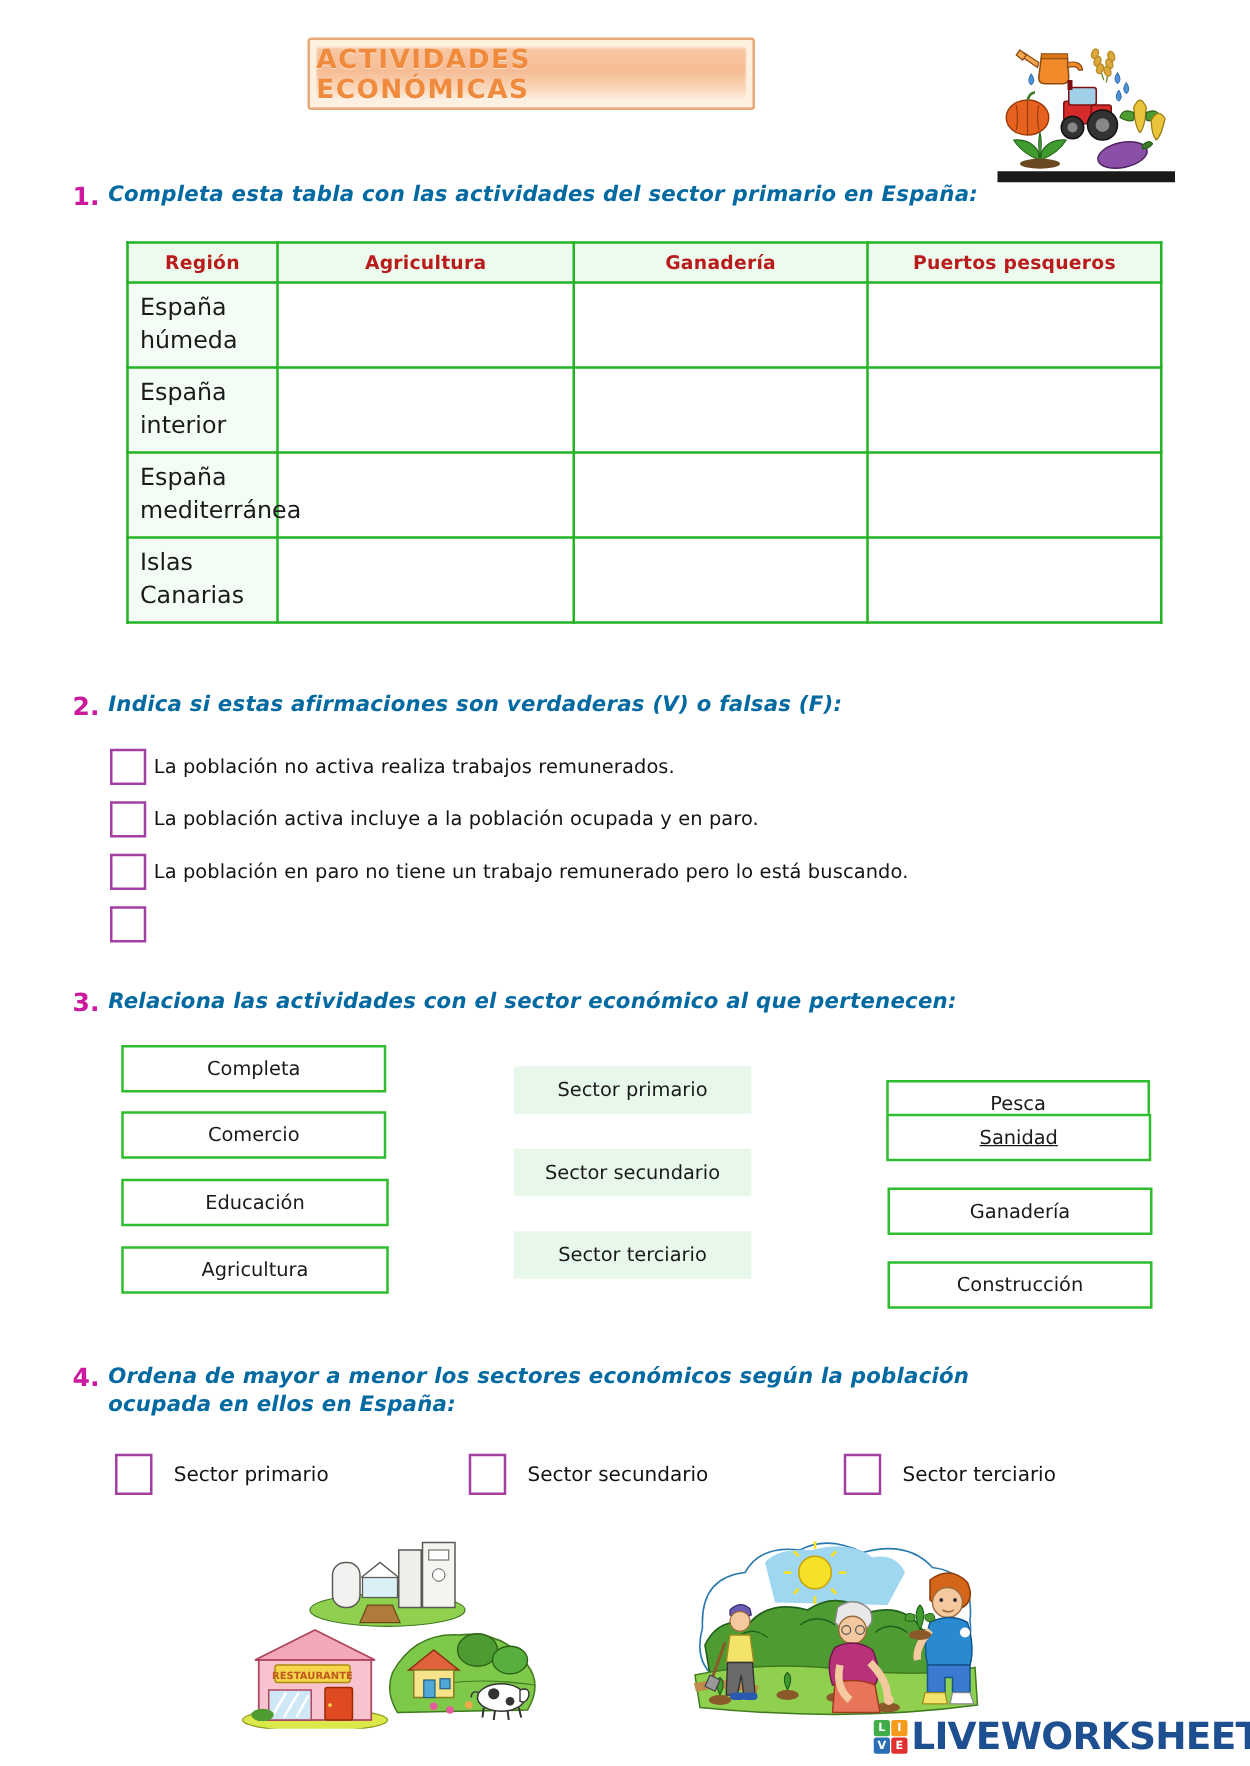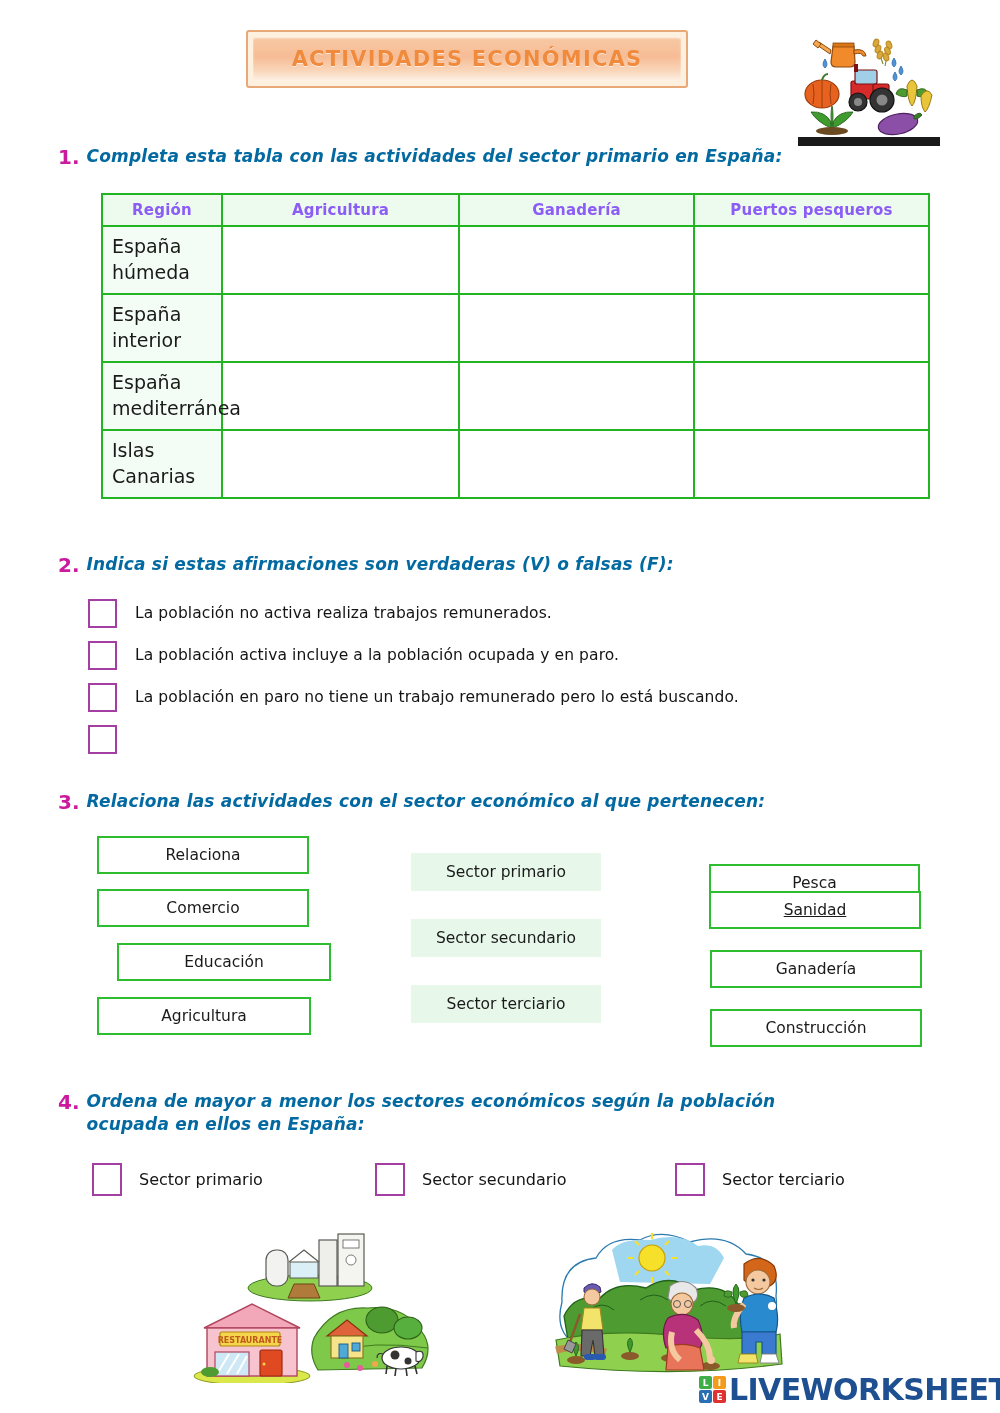--- a/index.html
+++ b/index.html
@@ -10,21 +10,21 @@
     background: #ffffff;
     font-family: "DejaVu Sans", sans-serif;
     position: relative;
     overflow: hidden;
   }
 
   
   .title-banner {
     position: absolute;
     left: 246px; top: 30px;
-    width: 442px; height: 58px;
+    width: 358px; height: 58px;
     background: #fdf0de;
     border: 2px solid #e8a877;
     border-radius: 3px;
     padding: 5px;
   }
   .title-inner {
     width: 100%; height: 100%;
     background: linear-gradient(to bottom, #f7c9a5 0%, #f6bc95 45%, #f9d7bb 78%, #fdf2e6 100%);
     border-radius: 2px;
     display: flex; align-items: center; justify-content: center;
@@ -88,21 +88,21 @@
     border-collapse: collapse;
     table-layout: fixed;
   }
   .tbl td, .tbl th {
     border: 2px solid #22b422;
     padding: 0;
   }
   .tbl th {
     height: 32px;
     background: #edfbee;
-    color: #8b5cf6;
+    color: #b91c1c;
     font-family: "DejaVu Sans", sans-serif;
     font-size: 15px;
     font-weight: bold;
     text-align: center;
     letter-spacing: 0.2px;
   }
   .tbl td.rowhead {
     background: #f4fdf5;
     vertical-align: middle;
     padding: 6px 0 6px 9px;
@@ -121,21 +121,21 @@
   
   #q2-list { position: absolute; left: 88px; top: 592px; width: 800px; }
   .stmt-row { display: flex; align-items: center; height: 42px; }
   .cb-purple {
     width: 29px; height: 29px;
     border: 2px solid #a33fa3;
     background: #ffffff;
     flex: 0 0 auto;
   }
   .stmt-text {
-    margin-left: 18px;
+    margin-left: 6px;
     font-family: "DejaVu Sans", sans-serif;
     font-size: 15.5px;
     color: #141414;
     letter-spacing: 0.1px;
   }
 
   
   .q3-area { position: absolute; left: 0; top: 833px; width: 1000px; height: 225px; }
   .mbox {
     position: absolute;
@@ -354,26 +354,26 @@
 </div>
 
 <div class="q-wrap" id="q3">
   <span class="q-num">3.</span>
   <span class="q-text">Relaciona las actividades con el sector económico al que pertenecen:</span>
 </div>
 
 <div class="q3-area">
 
   <div class="mbox bordered" style="left:97px; top:3px; width:212px; height:38px;">
-    <span>Relaciona</span>
+    <span>Completa</span>
   </div>
   <div class="mbox bordered" style="left:97px; top:56px; width:212px; height:38px;">
     <span>Comercio</span>
   </div>
-  <div class="mbox bordered" style="left:97px; top:110px; width:214px; height:38px;margin-left:20px;">
+  <div class="mbox bordered" style="left:97px; top:110px; width:214px; height:38px;">
     <span>Educación</span>
   </div>
   <div class="mbox bordered" style="left:97px; top:164px; width:214px; height:38px;">
     <span>Agricultura</span>
   </div>
 
   <div class="mbox filled" style="left:411px; top:20px; width:190px; height:38px;">
     <span>Sector primario</span>
   </div>
   <div class="mbox filled" style="left:411px; top:86px; width:190px; height:38px;">

